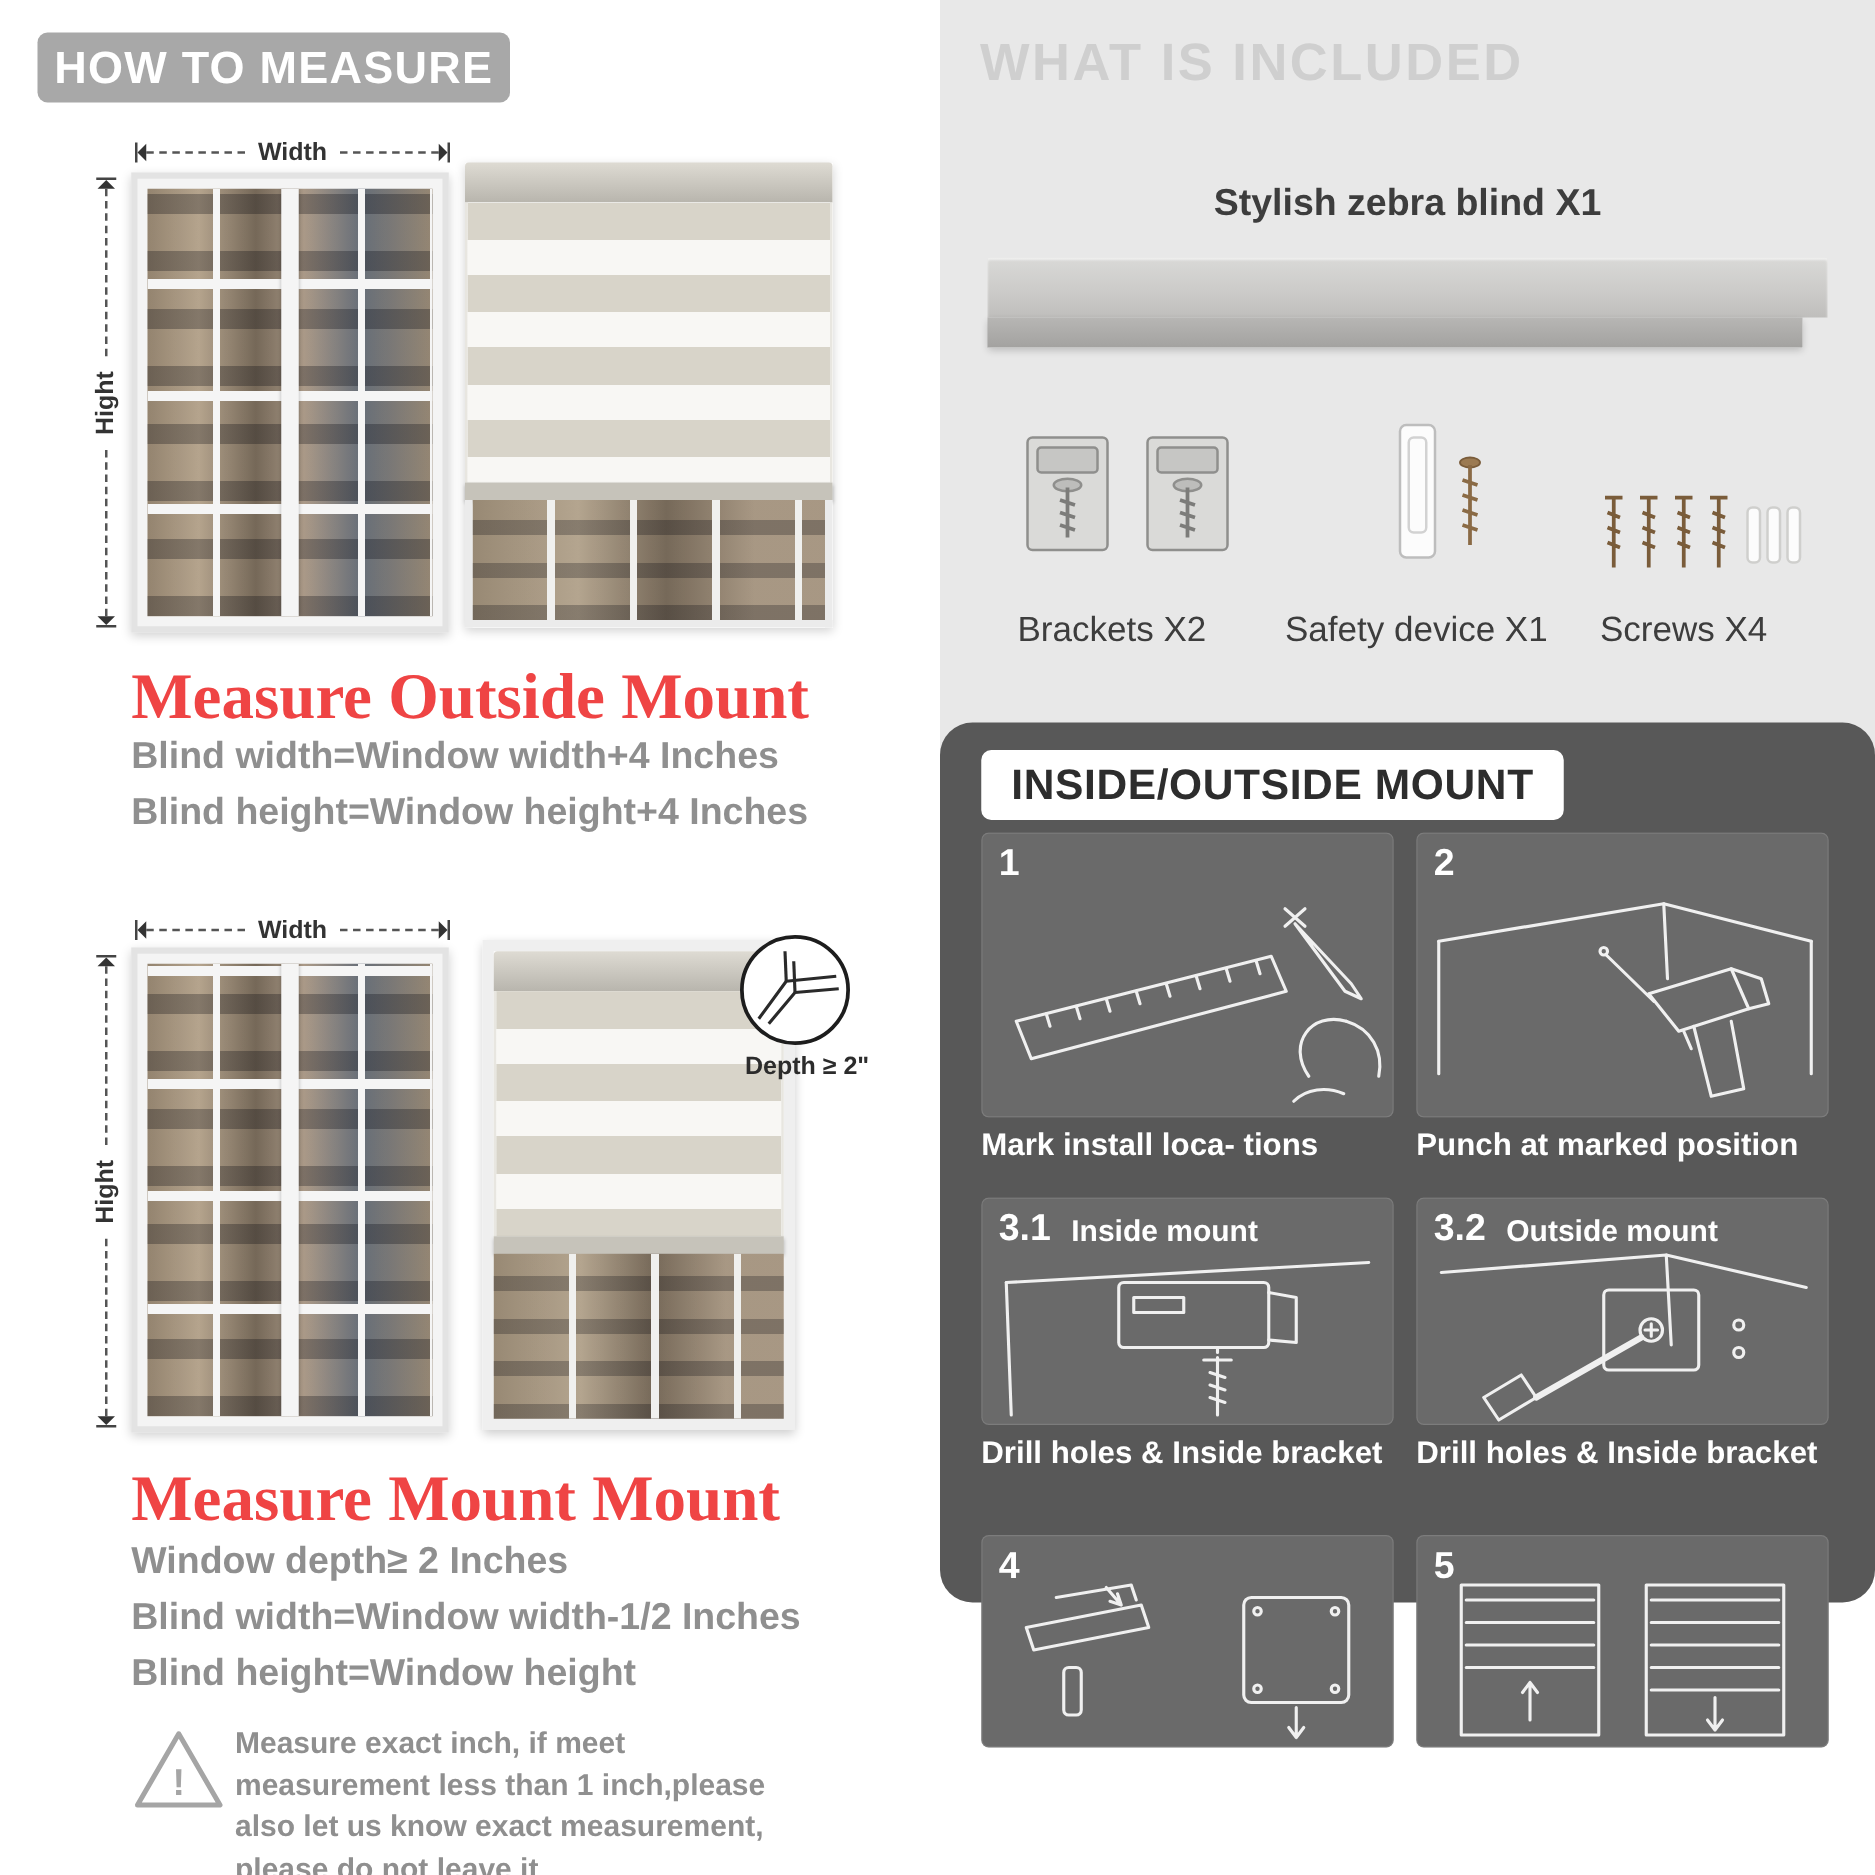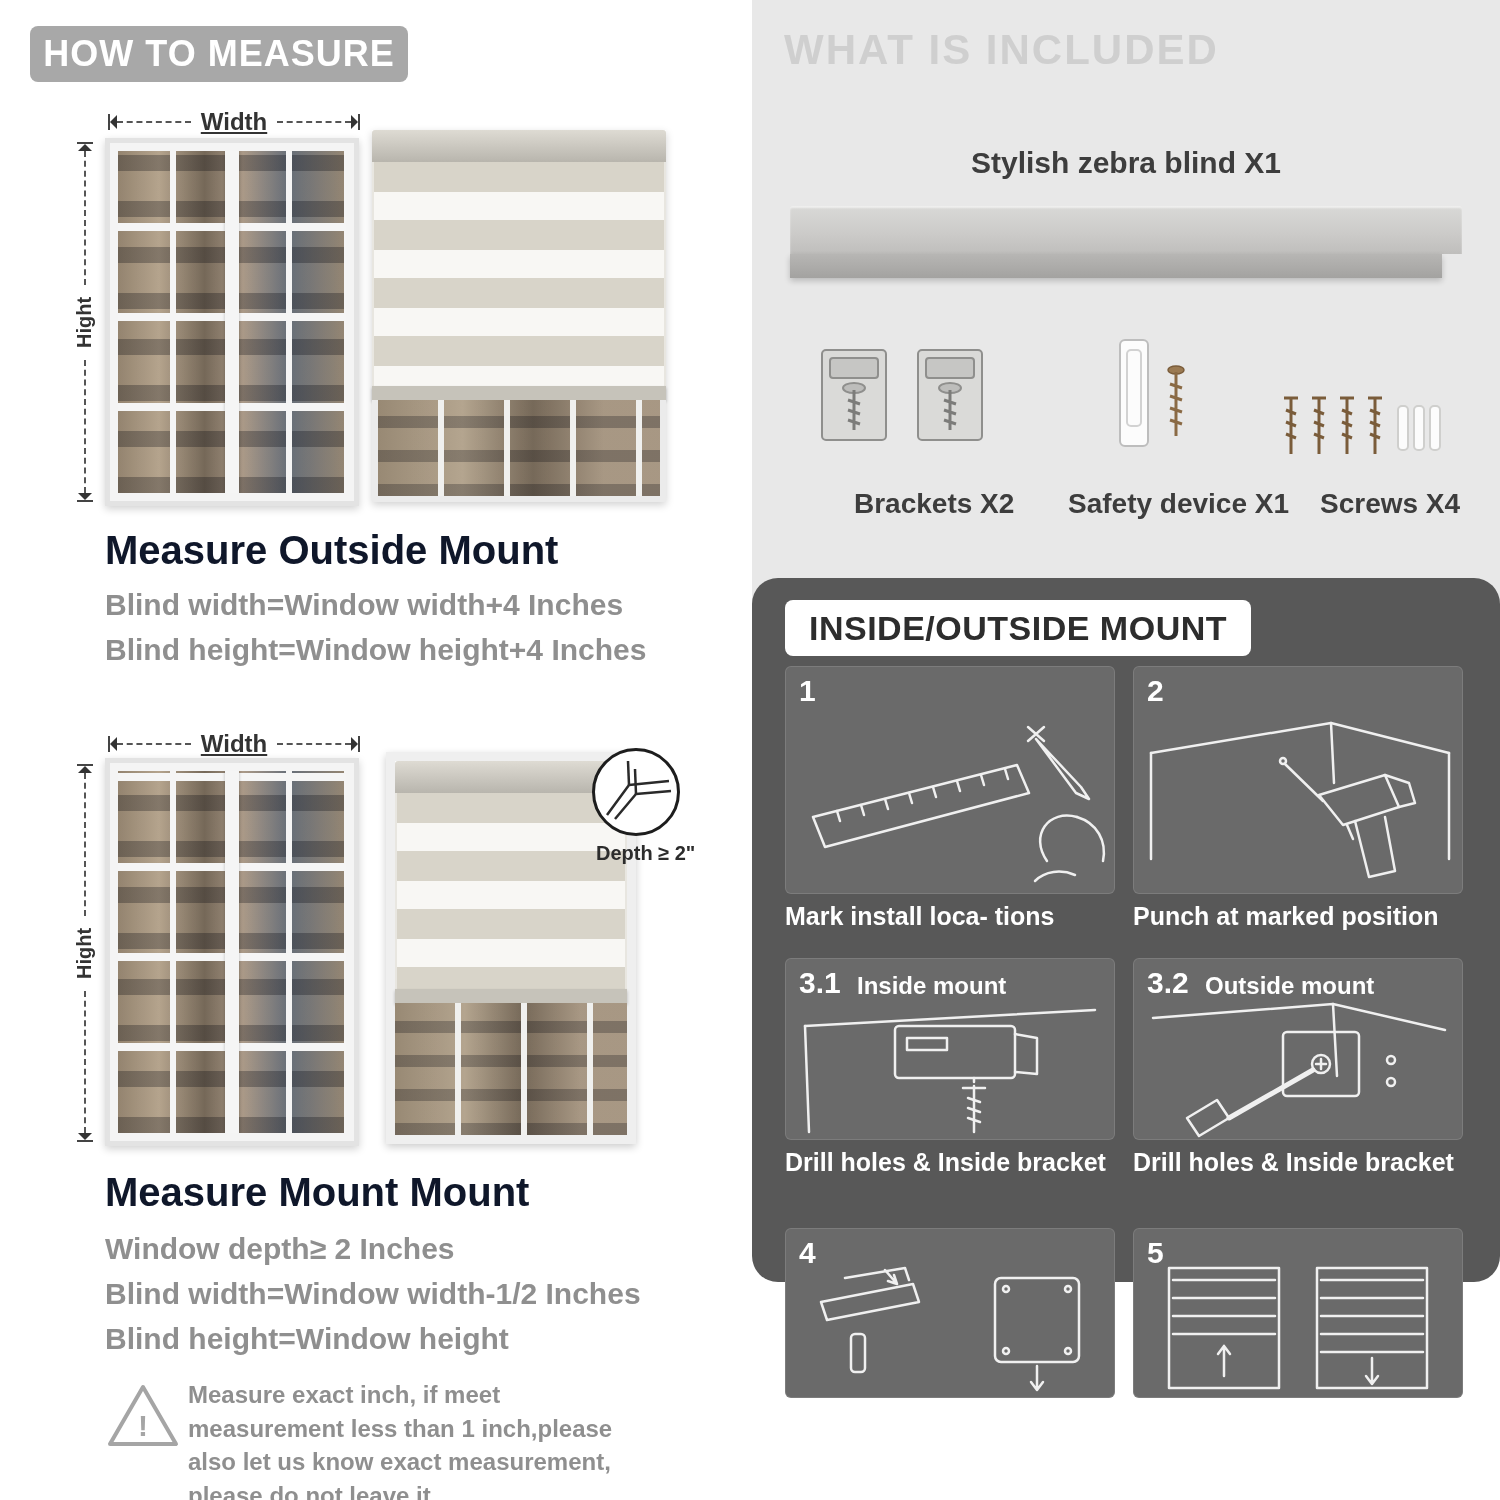--- a/index.html
+++ b/index.html
@@ -9,31 +9,31 @@
   }
   .abs { position:absolute; }
 
   
   .banner-gray {
     position:absolute; left:30px; top:26px; width:378px; height:56px;
     background:#a8a8a8; border-radius:8px; color:#ffffff;
     font-size:36px; font-weight:bold; display:flex; align-items:center; justify-content:center;
     letter-spacing:1px;
   }
-  .section-title { position:absolute; color:#0f172a; font-size:40px; font-weight:bold; }
+  .section-title { position:absolute; color:#ef4444; font-size:52px; font-weight:bold;font-family:Liberation Serif, serif; }
   .body-line { position:absolute; color:#8f8f8f; font-size:30px; font-weight:bold; }
 
   
   .dim-h { position:absolute; height:20px; display:flex; align-items:center; color:#333; }
   .dim-h .htick { width:2px; height:16px; background:#444; }
   .dim-h .hdash { flex:1; border-top:2px dashed #555; }
   .dim-h .hah { width:0; height:0; border:7px solid transparent; }
   .dim-h .hah.l { border-right-color:#333; border-left-width:0; }
   .dim-h .hah.r { border-left-color:#333; border-right-width:0; }
-  .dim-h .hlbl { font-weight:bold; font-size:24px; padding:0 10px; white-space:nowrap;text-decoration:underline; }
+  .dim-h .hlbl { font-weight:bold; font-size:20px; padding:0 10px; white-space:nowrap; }
 
   .dim-v { position:absolute; width:22px; display:flex; flex-direction:column; align-items:center; color:#333; }
   .dim-v .vtick { height:2px; width:16px; background:#444; }
   .dim-v .vdash { flex:1; border-left:2px dashed #555; }
   .dim-v .vah { width:0; height:0; border:7px solid transparent; }
   .dim-v .vah.u { border-bottom-color:#333; border-top-width:0; }
   .dim-v .vah.d { border-top-color:#333; border-bottom-width:0; }
   .dim-v .vlbl { transform:rotate(-90deg); font-weight:bold; font-size:20px; margin:26px 0; white-space:nowrap; }
 
   
@@ -91,21 +91,21 @@
   
   .note-text { position:absolute; color:#8f8f8f; font-size:24px; font-weight:bold; line-height:1.4; }
 
   
   .right-top { position:absolute; left:752px; top:0; width:748px; height:732px; background:#e8e8e8; }
   .included-title { position:absolute; left:32px; top:26px; font-size:42px; font-weight:bold; color:#cfcfcf; letter-spacing:2px; }
   .blind-label { position:absolute; left:0; right:0; top:146px; text-align:center; font-size:30px; font-weight:bold; color:#3d3d3d; }
   .headrail { position:absolute; left:38px; top:206px; width:672px; }
   .hr-top { height:48px; background:linear-gradient(180deg,#d9d9d7 0%,#cbcac8 60%,#bfbebc 100%); border-radius:2px 2px 0 0; box-shadow:inset 0 2px 2px rgba(255,255,255,.6); }
   .hr-front { height:24px; width:97%; background:linear-gradient(180deg,#b7b6b4,#a3a2a0); box-shadow:0 3px 6px rgba(0,0,0,.2); }
-  .item-label { position:absolute; font-size:28px; font-weight:bold; color:#3d3d3d;margin-left:40px; }
+  .item-label { position:absolute; font-size:28px; font-weight:normal; color:#3d3d3d; }
 
   .right-bottom { position:absolute; left:752px; top:578px; width:748px; height:704px; background:#585858;border-radius:26px; }
   .mount-banner {
     position:absolute; left:33px; top:22px; width:466px; height:56px; background:#ffffff; border-radius:8px;
     display:flex; align-items:center; justify-content:center;
     font-size:34px; font-weight:bold; color:#2d2d2d; letter-spacing:.5px;
   }
   .step-panel {
     position:absolute; width:330px; background:#6a6a6a; border-radius:6px;
     box-shadow:inset 0 0 0 1px rgba(255,255,255,.12);

